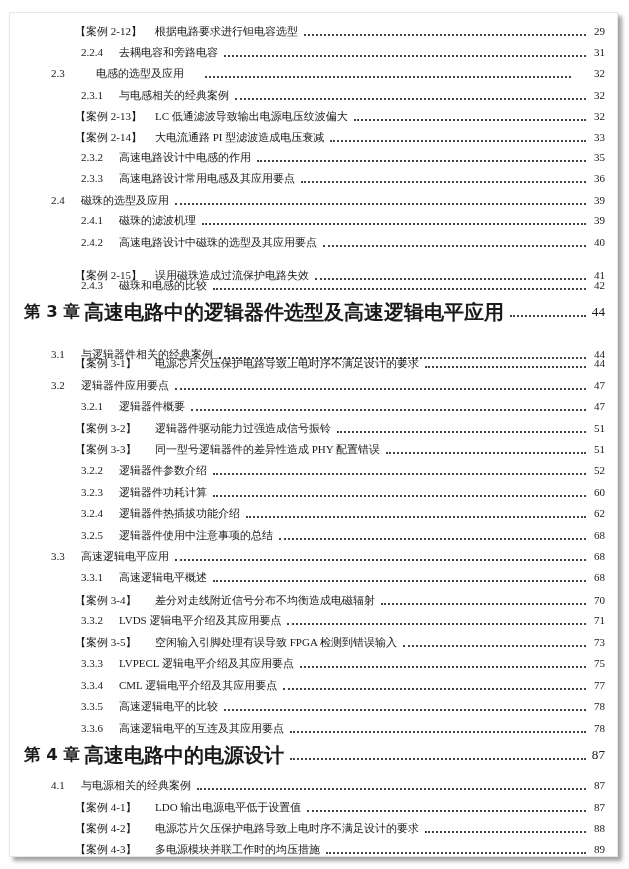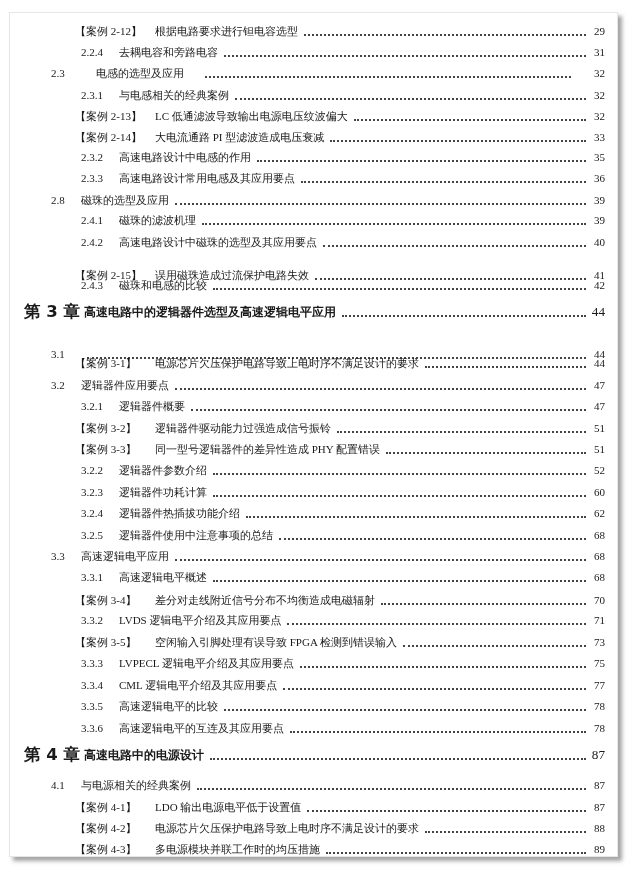--- a/index.html
+++ b/index.html
@@ -26,21 +26,21 @@
     min-width: 10px;
   }
   .row .page-no { display: inline-block; text-align: right; min-width: 16px; padding-right: 12px; }
 
   .row.case .num { margin-left: 65px; width: 80px; }
   .row.sub .num { margin-left: 71px; width: 38px; }
   .row.section .num { margin-left: 41px; width: 30px; }
   .row.chapter { font-size: 16.5px; font-weight: bold; height: 24px; line-height: 24px;
                  font-family: "DejaVu Sans", "Liberation Sans", sans-serif; }
   .row.chapter .num { margin-left: 14px; width: 60px; }
-  .row.chapter .title { font-size: 12px; }
+  .row.chapter .title { font-size: 20px; }
   .row.chapter .page-no { font-family: "Liberation Serif", serif; font-weight: normal; font-size: 13.2px; }
   .row.chapter .leader { margin-bottom: 7px; }
 </style>
 </head>
 <body>
 
 <div class="page" id="page">
     <div class="row case" style="top: 8px;">
     <span class="num">【案例 2-12】</span>
     <span class="title">根据电路要求进行钽电容选型</span>
@@ -83,21 +83,21 @@
     <span class="leader"></span>
     <span class="page-no">35</span>
   </div>
     <div class="row sub" style="top: 155px;">
     <span class="num">2.3.3</span>
     <span class="title">高速电路设计常用电感及其应用要点</span>
     <span class="leader"></span>
     <span class="page-no">36</span>
   </div>
     <div class="row section" style="top: 177px;">
-    <span class="num">2.8</span>
+    <span class="num">2.4</span>
     <span class="title">磁珠的选型及应用</span>
     <span class="leader"></span>
     <span class="page-no">39</span>
   </div>
     <div class="row sub" style="top: 197px;">
     <span class="num">2.4.1</span>
     <span class="title">磁珠的滤波机理</span>
     <span class="leader"></span>
     <span class="page-no">39</span>
   </div>
@@ -120,20 +120,21 @@
     <span class="page-no">42</span>
   </div>
     <div class="row chapter" style="top: 287px;">
     <span class="num">第 3 章</span>
     <span class="title">高速电路中的逻辑器件选型及高速逻辑电平应用</span>
     <span class="leader"></span>
     <span class="page-no">44</span>
   </div>
     <div class="row section" style="top: 331px;">
     <span class="num">3.1</span>
+    <span class="title">与逻辑器件相关的经典案例</span>
     <span class="leader"></span>
     <span class="page-no">44</span>
   </div>
     <div class="row case" style="top: 340px;">
     <span class="num">【案例 3-1】</span>
     <span class="title">电源芯片欠压保护电路导致上电时序不满足设计的要求</span>
     <span class="leader"></span>
     <span class="page-no">44</span>
   </div>
     <div class="row section" style="top: 362px;">

